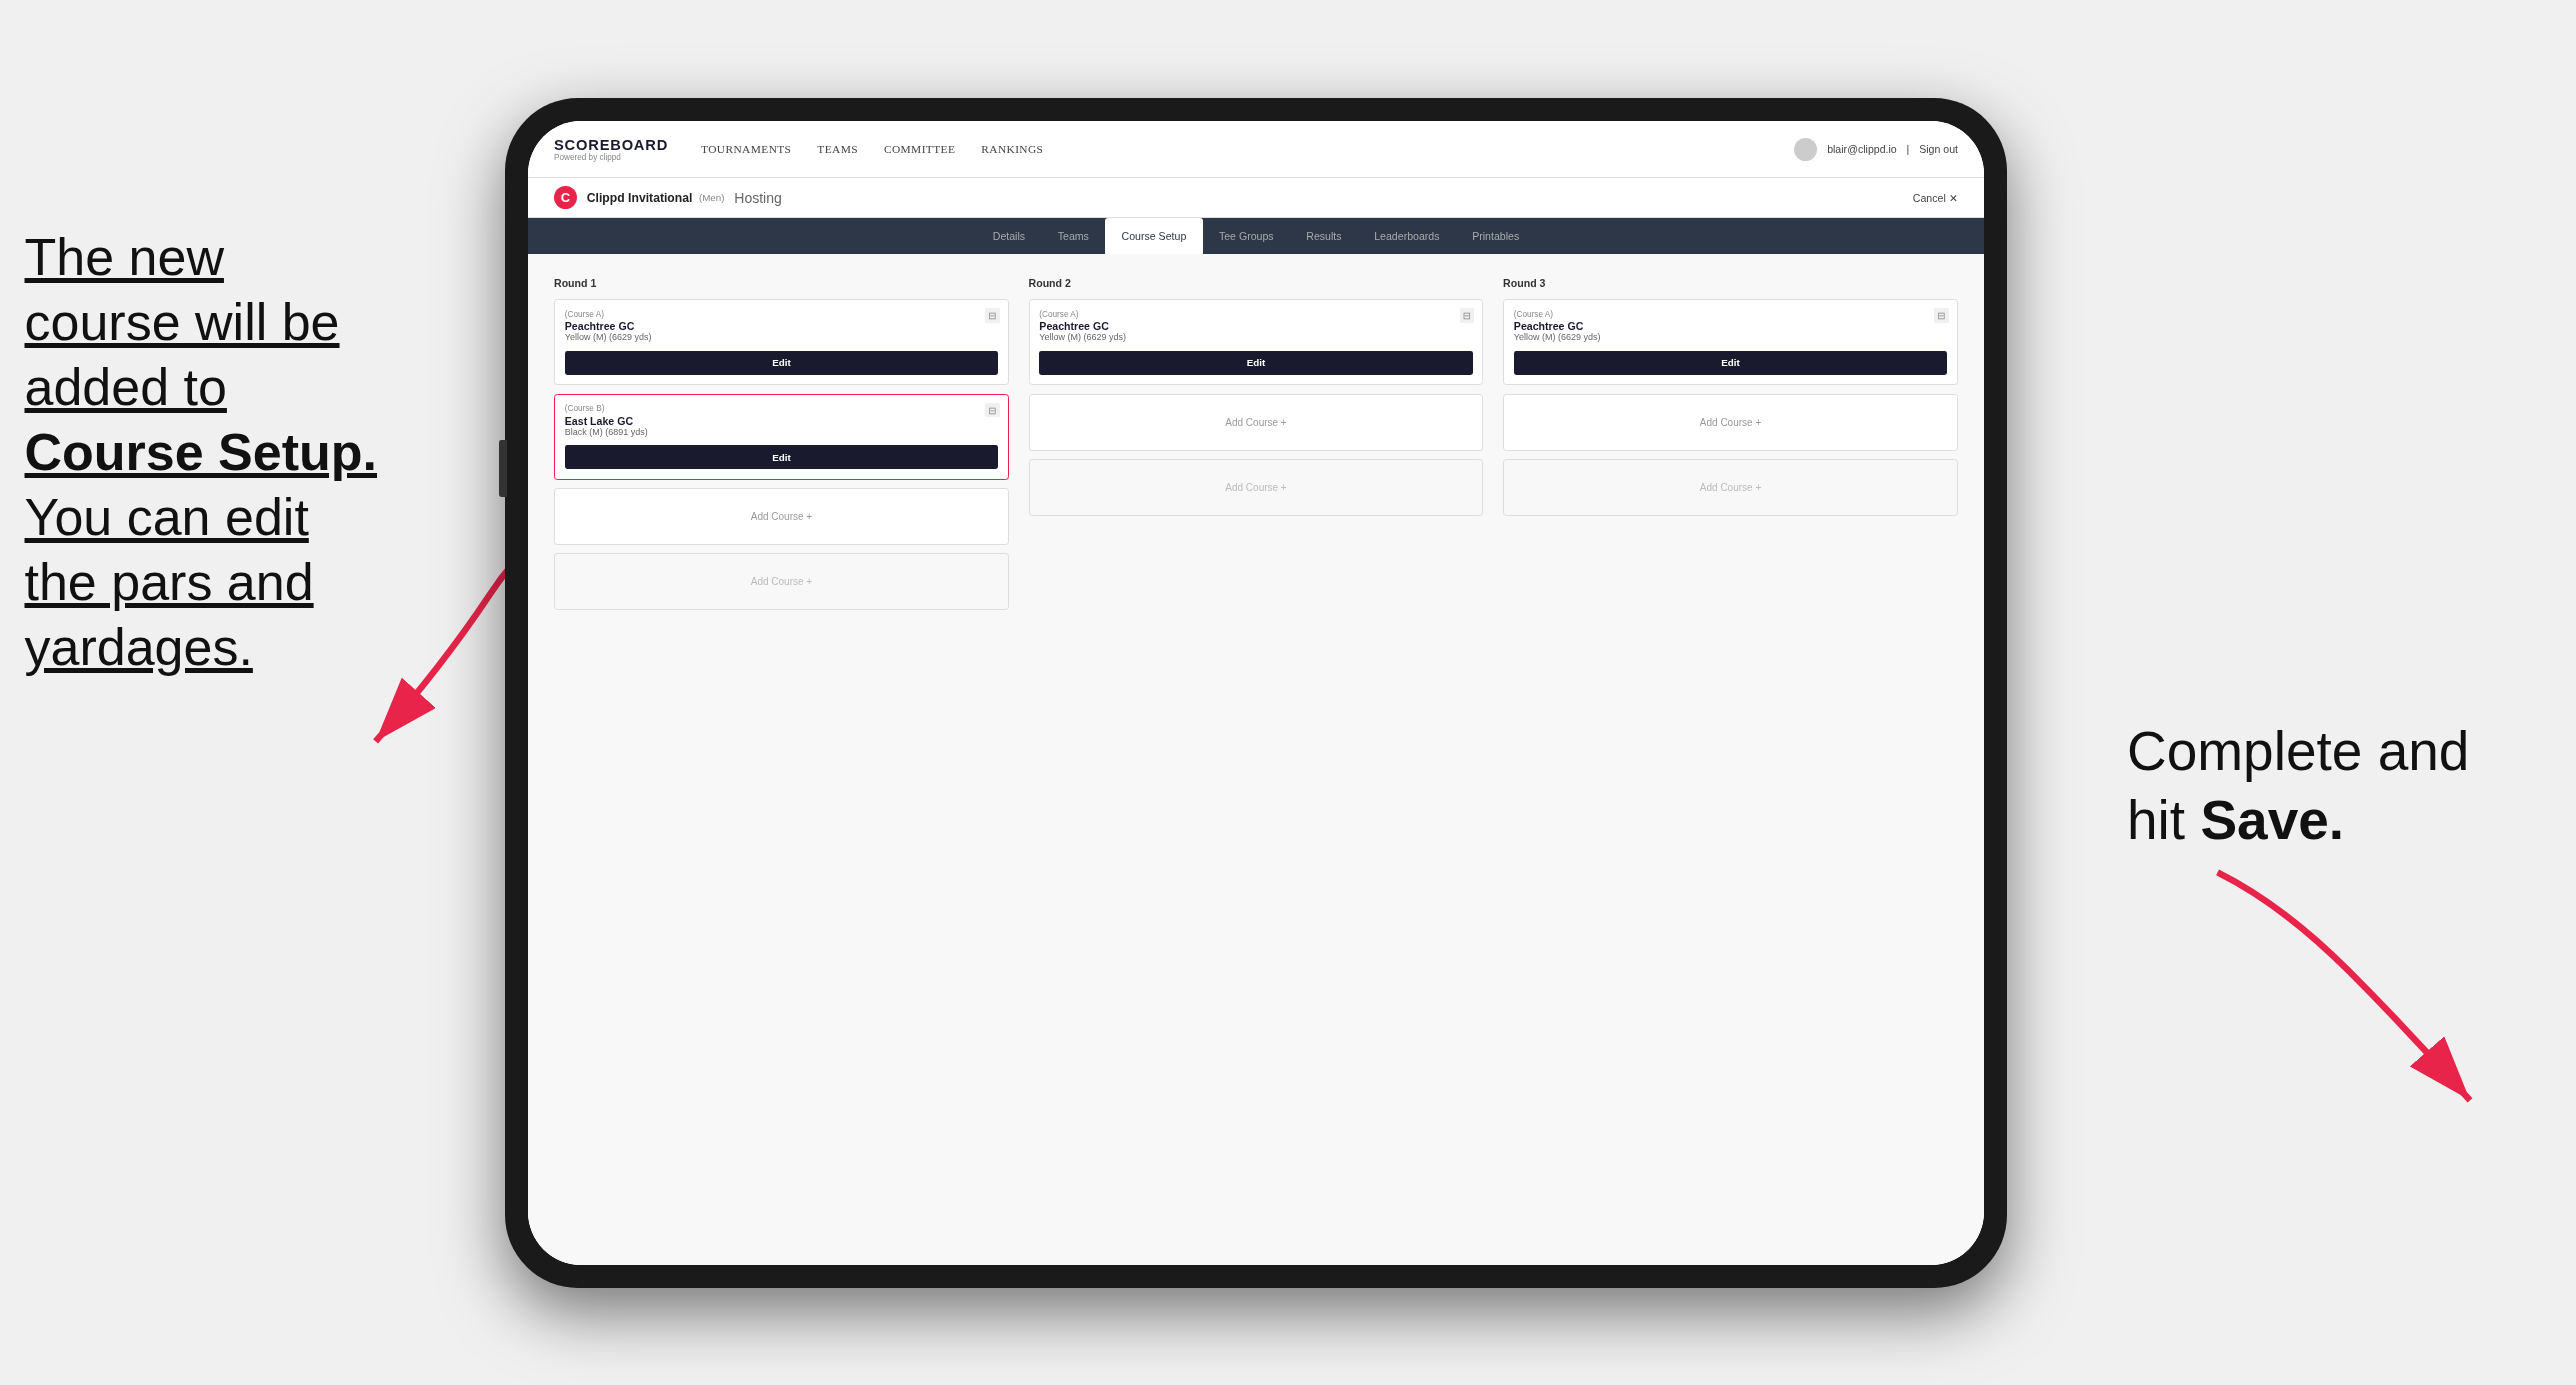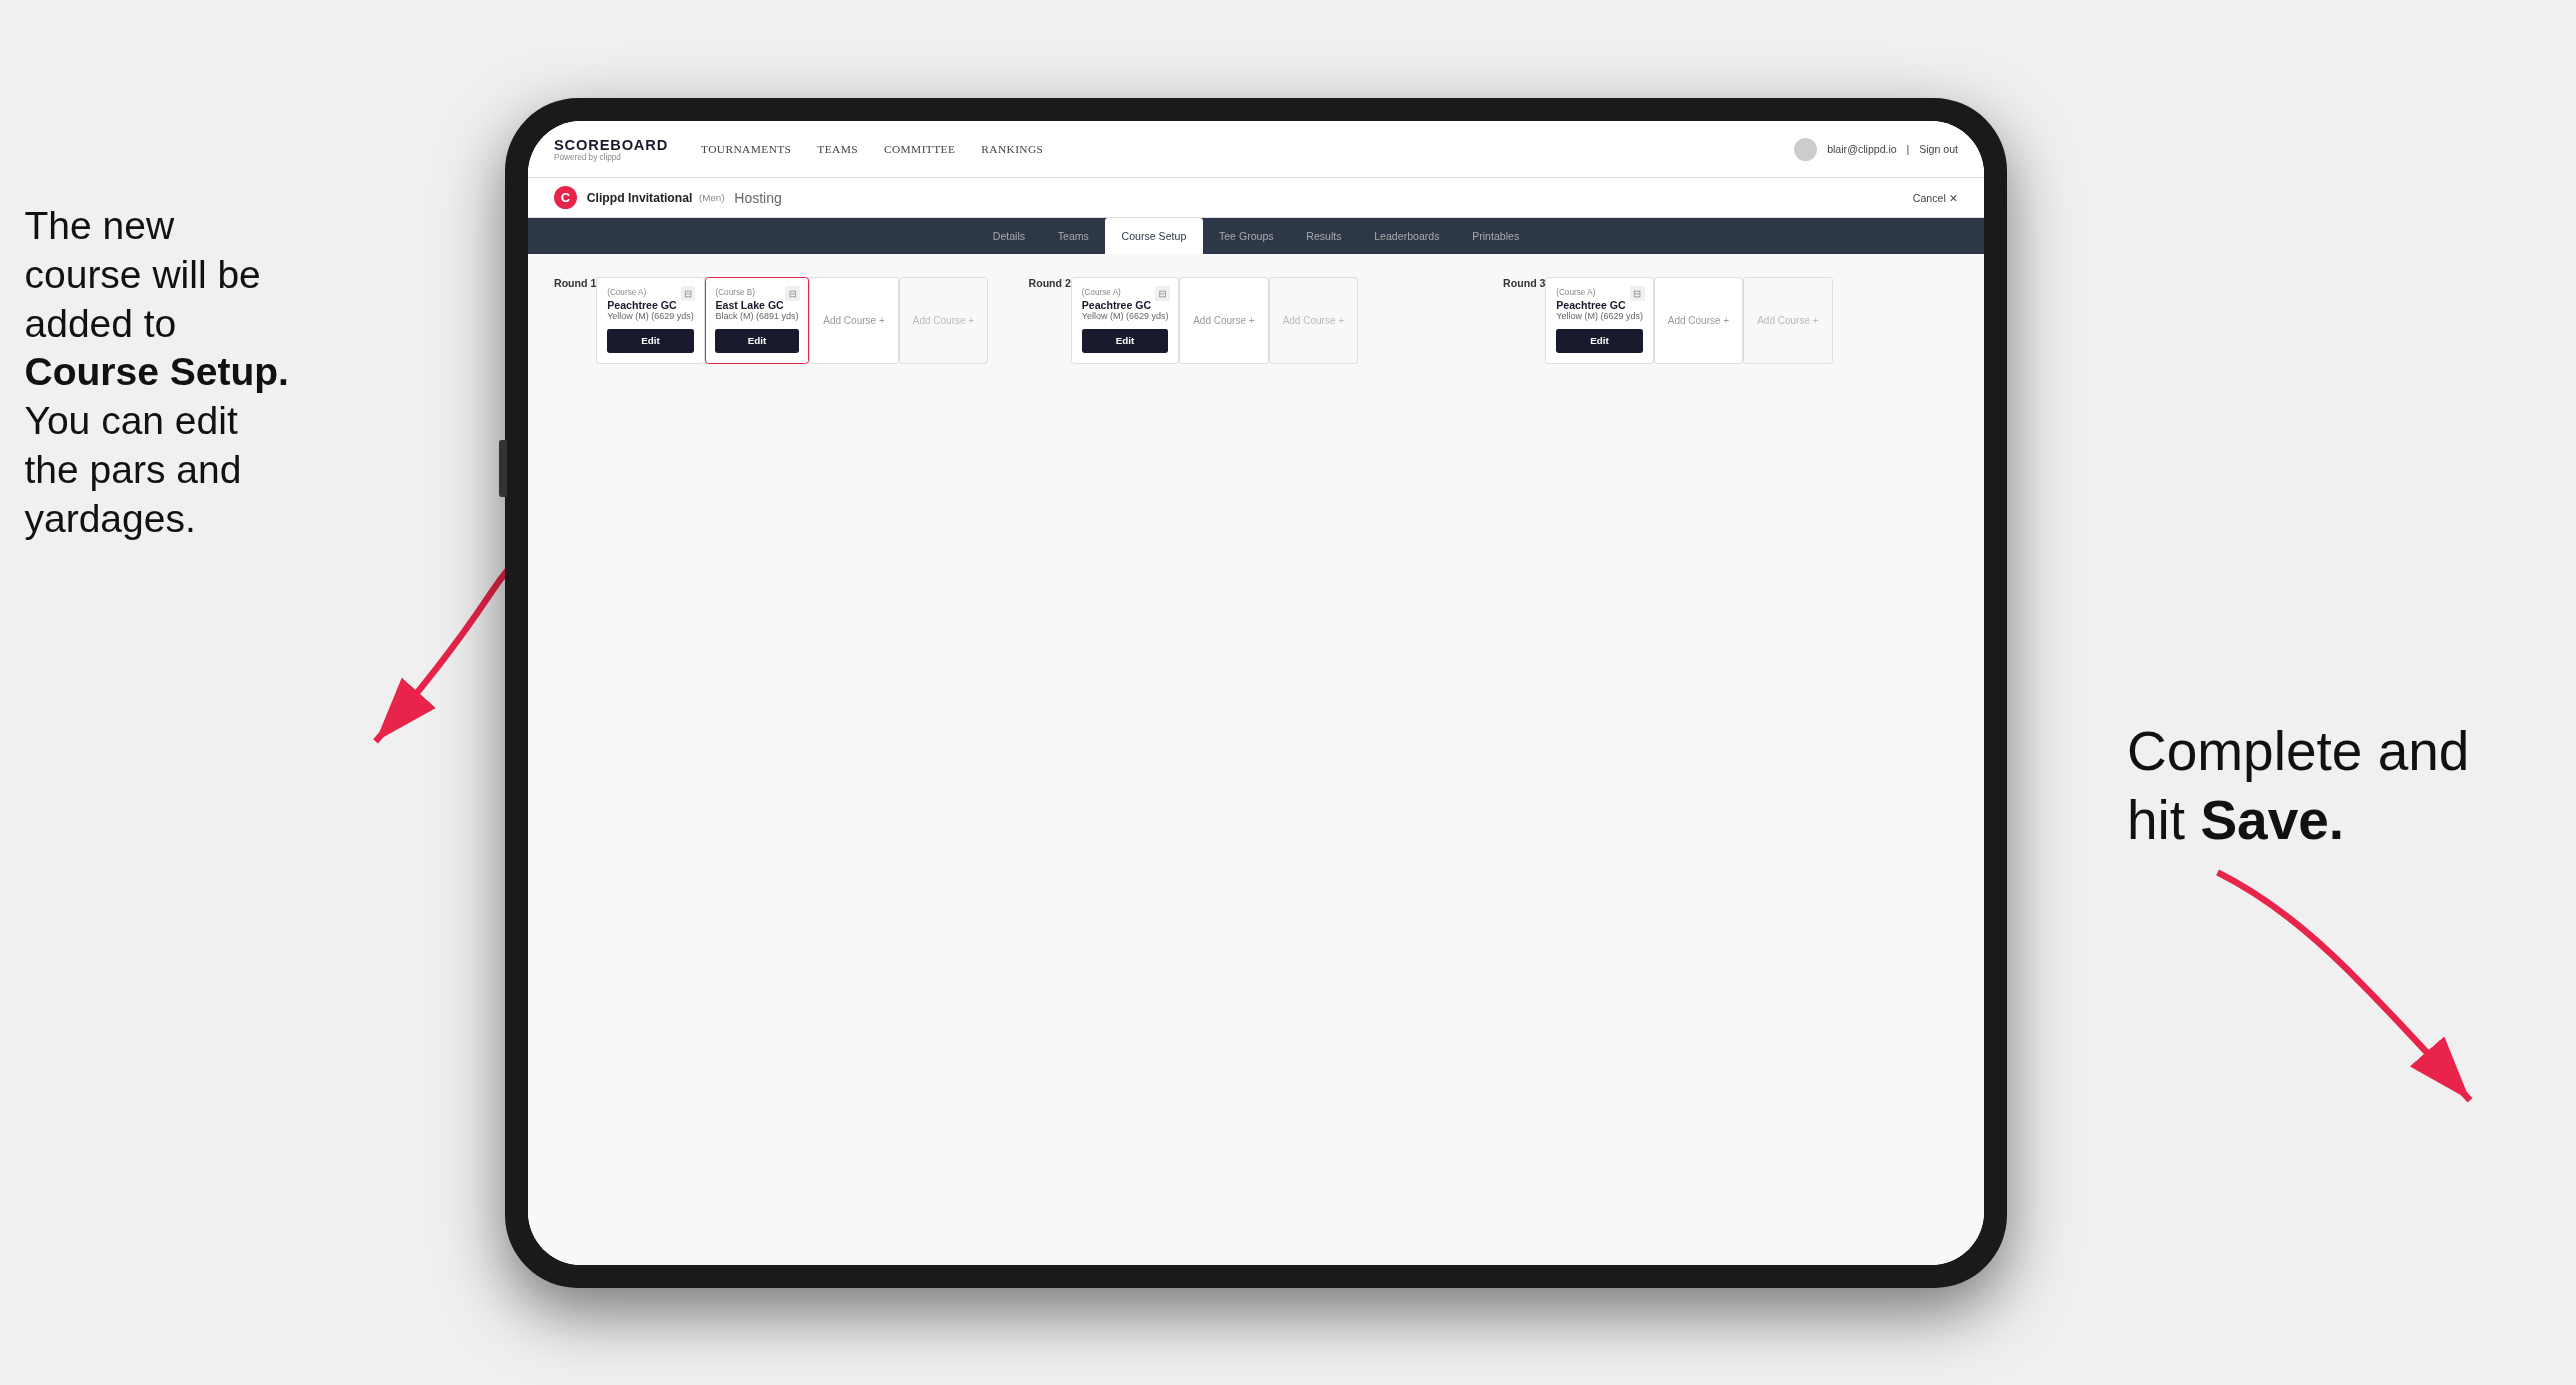--- a/index.html
+++ b/index.html
@@ -9,25 +9,26 @@
       width: 2576px;
       height: 1386px;
       position: relative;
       overflow: hidden;
     }
 
     
     .annotation-left {
       position: absolute;
       left: 24.5px;
-      top: 202px;
-      font-size: 39px;
+      top: 225px;
+      font-size: 52px;
       line-height: 1.25;
       color: #111;
       width: 473px;
+      text-decoration: underline;
     }
     .annotation-left strong { font-weight: 900; }
 
     
     .annotation-right {
       position: absolute;
       right: 25px;
       top: 717px;
       font-size: 55px;
       line-height: 1.25;
@@ -232,21 +233,21 @@
     }
 
     .rounds-grid {
       display: grid;
       grid-template-columns: repeat(3, 1fr);
       gap: 19.6px;
     }
 
     .round-column {
       display: flex;
-      flex-direction: row;
+      flex-direction: column;
       gap: 0;
     }
 
     .round-title {
       font-size: 10.6px;
       font-weight: 600;
       color: #333;
       margin-bottom: 9.8px;
     }
 

